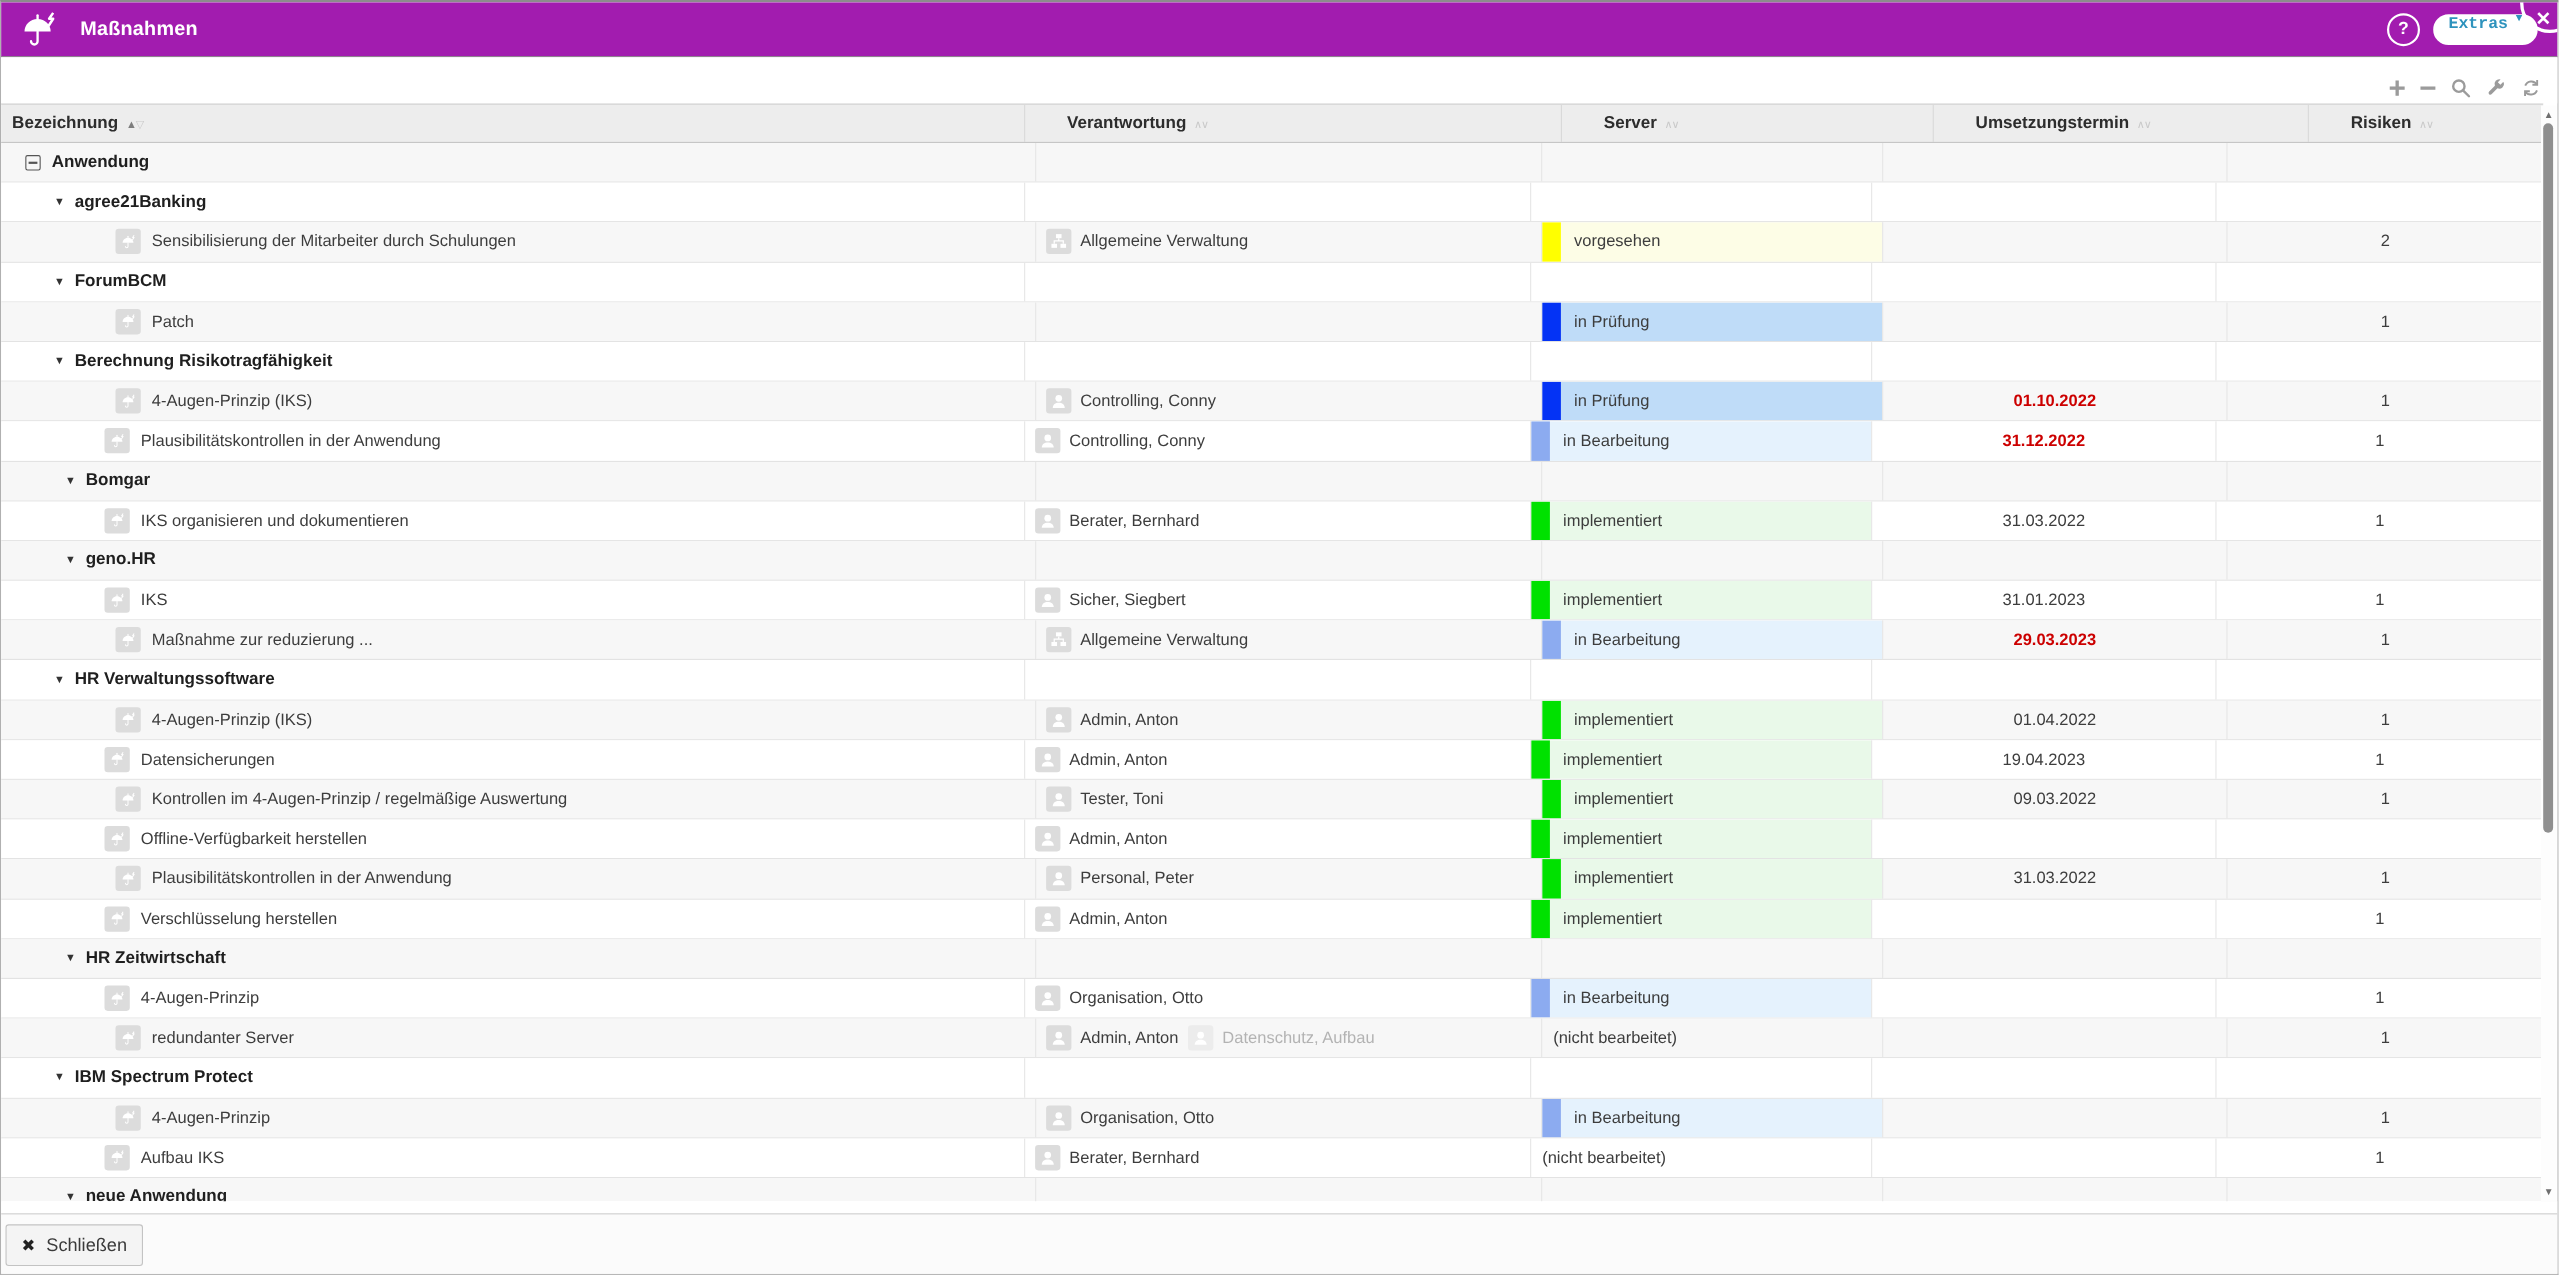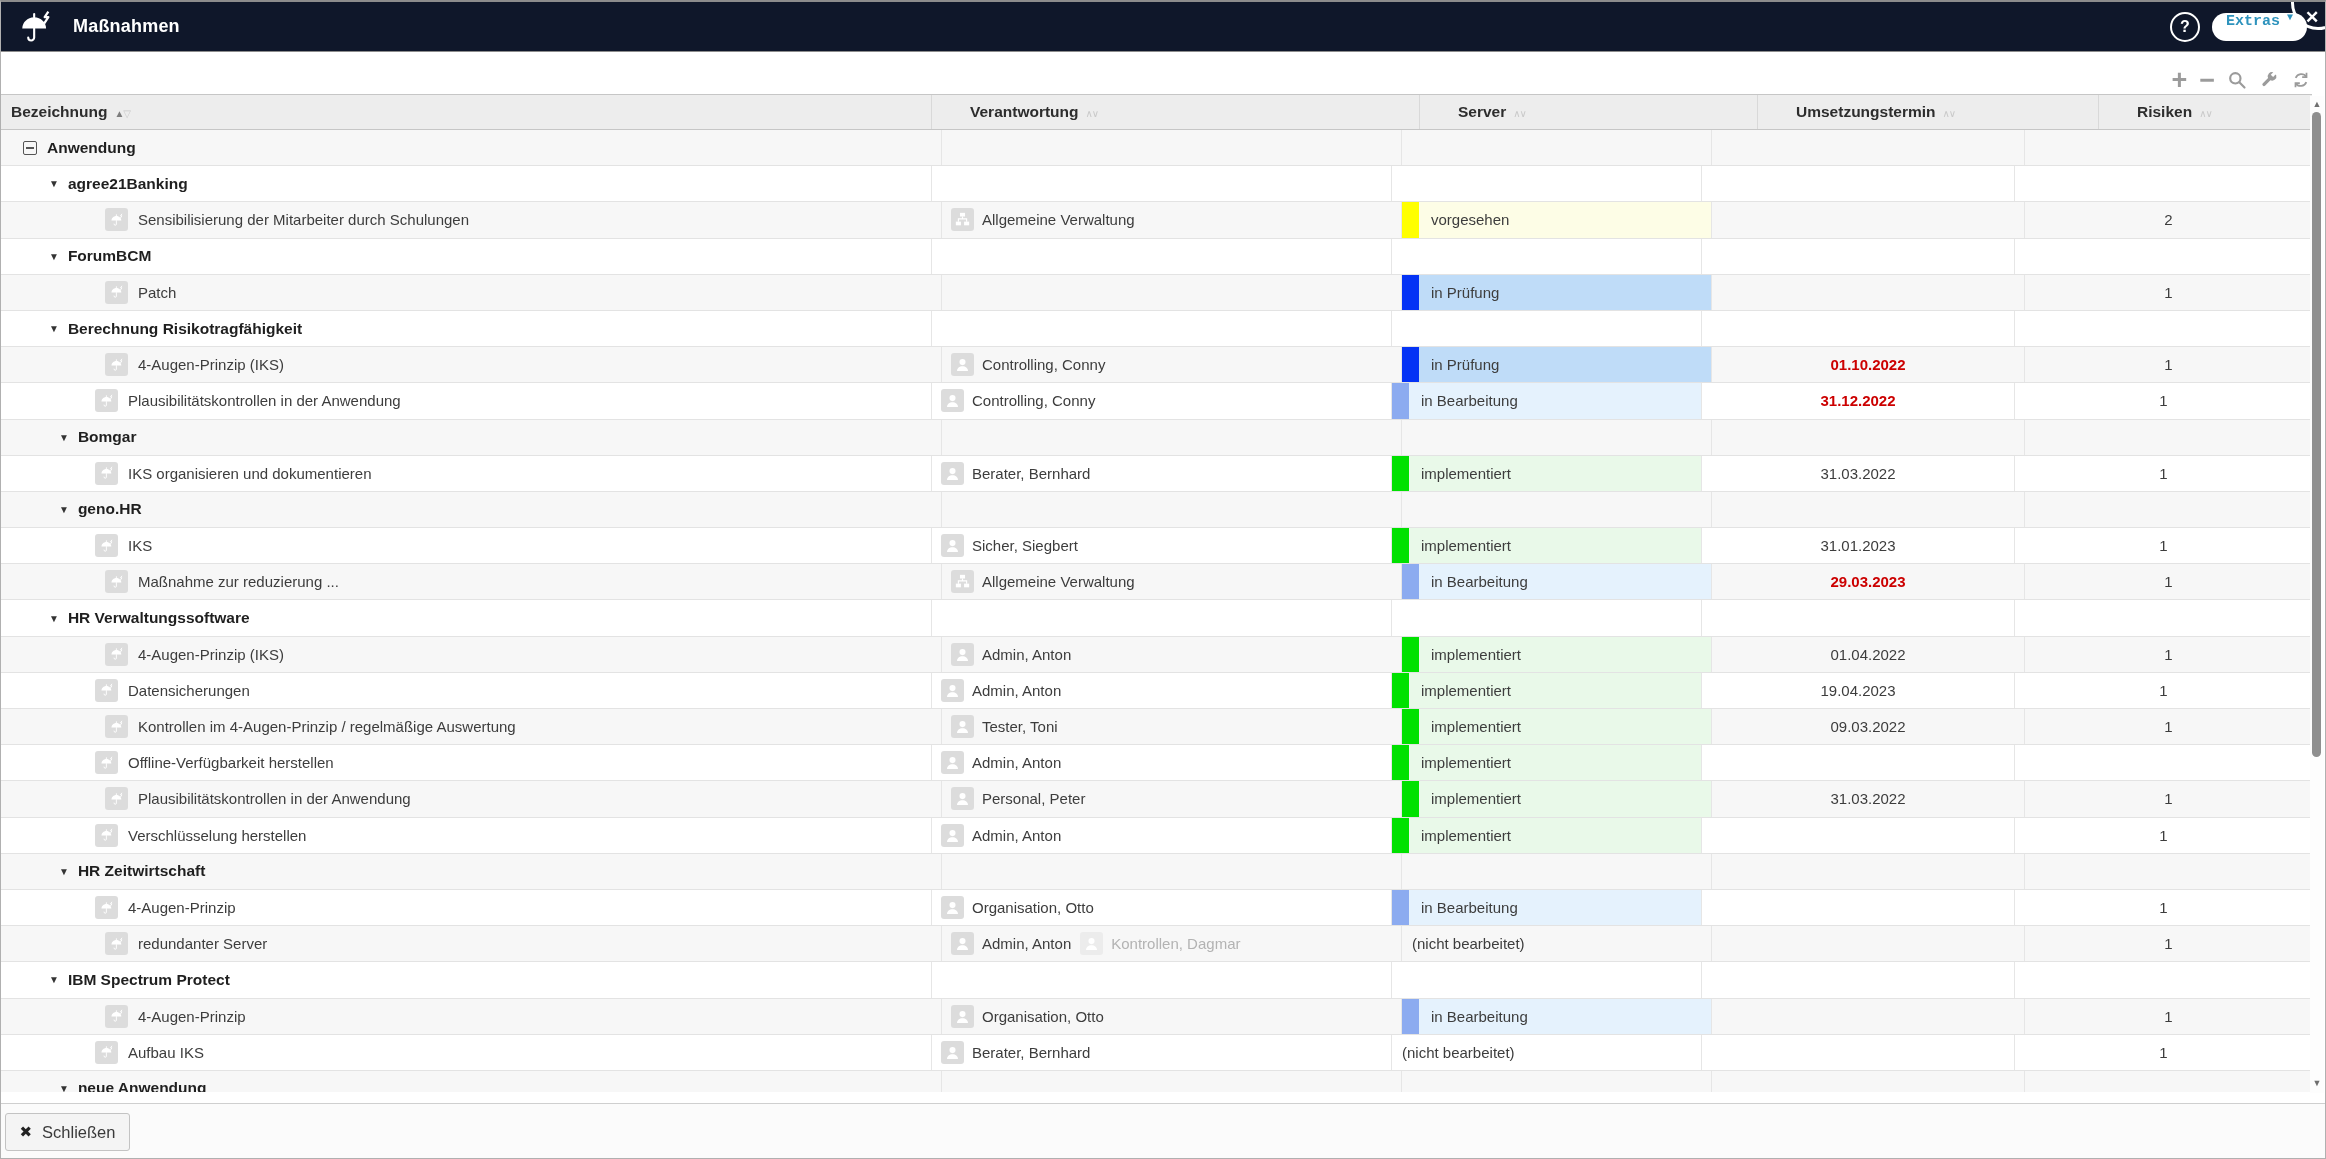--- a/index.html
+++ b/index.html
@@ -4,21 +4,21 @@
 <style>
   * { margin:0; padding:0; box-sizing:border-box; }
   html,body { width:2326px; height:1159px; background:#e8e8e8; font-family:"Liberation Sans", sans-serif; }
   .window {
     position:relative; width:2326px; height:1159px; background:#fff;
     border-top:2px solid #8c8c8c; border-left:1px solid #b0b0b0; border-right:1px solid #b0b0b0; border-bottom:1px solid #b0b0b0;
     overflow:hidden;
   }
   
   .titlebar {
-    position:relative; height:50px; background:#0f172a; border-bottom:1px solid #8d8d8d;
+    position:relative; height:50px; background:#a21caf; border-bottom:1px solid #8d8d8d;
     display:flex; align-items:center; overflow:hidden;
   }
   .logo { margin-left:16px; width:40px; height:36px; display:flex; align-items:center; justify-content:center; }
   .titlebar h1 { color:#fff; font-size:18px; font-weight:bold; margin-left:16px; letter-spacing:.2px; }
   .titlebar-right { position:absolute; right:18px; top:0; height:50px; display:flex; align-items:center; gap:12px; }
   .help-btn {
     width:30px; height:30px; border-radius:50%; border:2.5px solid #fff; background:transparent;
     color:#fff; font-weight:bold; font-size:16px; line-height:1; cursor:pointer;
     display:flex; align-items:center; justify-content:center; font-family:"Liberation Sans", sans-serif;
   }
@@ -719,21 +719,21 @@
             </span>
             <span class="pname">Admin, Anton</span>
           </span>
           <span class="resp">
             <span class="icon-box muted">
               <svg width="17" height="17" viewBox="0 0 24 24">
                 <circle cx="12" cy="8.6" r="4.3" fill="#fff"></circle>
                 <path d="M4.3 21c0-4.2 3.5-6.6 7.7-6.6s7.7 2.4 7.7 6.6z" fill="#fff"></path>
               </svg>
             </span>
-            <span class="pname muted">Kontrollen, Dagmar</span>
+            <span class="pname muted">Datenschutz, Aufbau</span>
           </span>
         </div>
         <div class="cell c3">
           <span class="status-plain">(nicht bearbeitet)</span>
         </div>
         <div class="cell c4 center date"></div>
         <div class="cell c5 center">1</div>
       </div>
       <div class="row even">
         <div class="cell c1">

